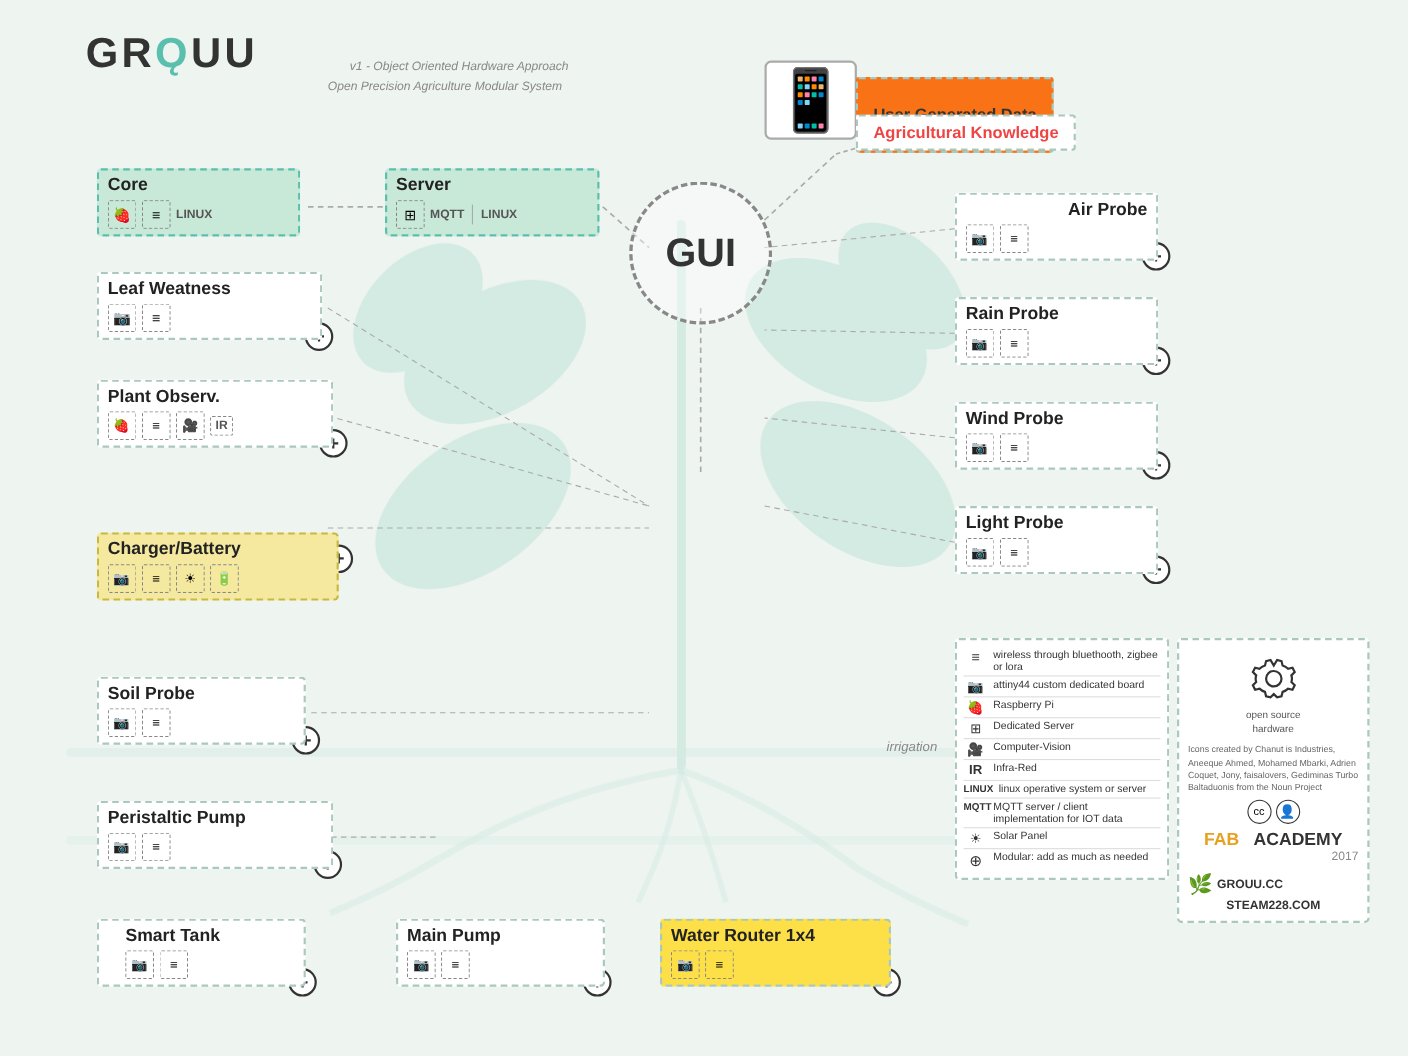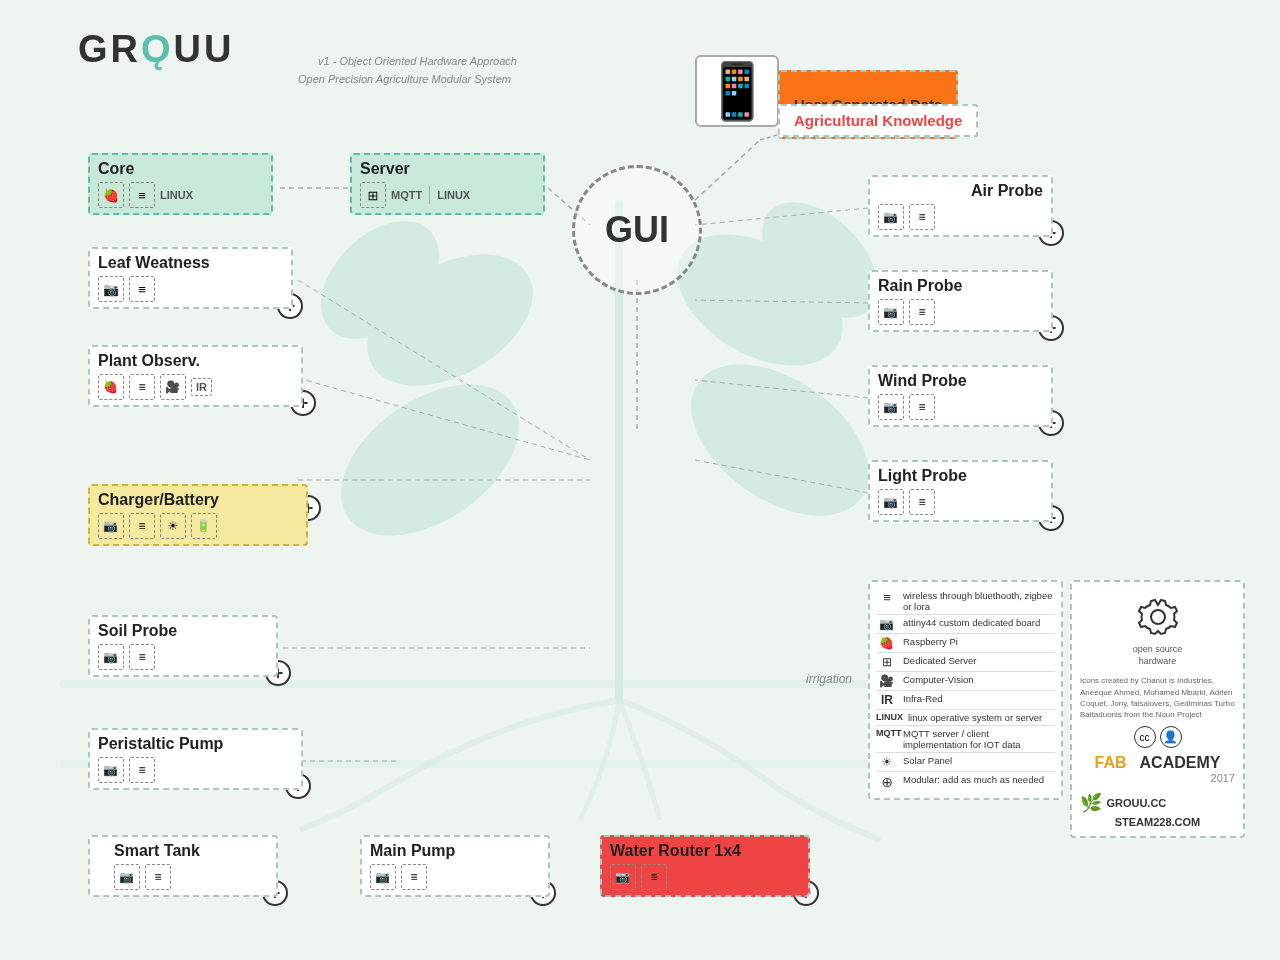--- a/index.html
+++ b/index.html
@@ -210,21 +210,21 @@
 
     <div style="position:absolute;top:835px;left:360px;border:2px dashed #aac8be;background:#fff;padding:5px 8px;border-radius:4px;z-index:3;min-width:190px;">
       <div style="font-size:16px;font-weight:700;color:#222;">Main Pump</div>
       <div style="display:flex;align-items:center;gap:5px;margin-top:4px;">
         <div style="border:1.5px dashed #888;width:26px;height:26px;display:flex;align-items:center;justify-content:center;font-size:12px;border-radius:2px;">📷</div>
         <div style="border:1.5px dashed #888;width:26px;height:26px;display:flex;align-items:center;justify-content:center;font-size:12px;border-radius:2px;">≡</div>
       </div>
     </div>
     <div style="position:absolute;top:880px;left:530px;" class="plus-circle">+</div>
 
-    <div style="position:absolute;top:835px;left:600px;border:2px dashed #aac8be;background:#ef4444;padding:5px 8px;border-radius:4px;z-index:3;min-width:210px;">
+    <div style="position:absolute;top:835px;left:600px;border:2px dashed #aac8be;background:#fde047;padding:5px 8px;border-radius:4px;z-index:3;min-width:210px;">
       <div style="font-size:16px;font-weight:700;color:#222;">Water Router 1x4</div>
       <div style="display:flex;align-items:center;gap:5px;margin-top:4px;">
         <div style="border:1.5px dashed #888;width:26px;height:26px;display:flex;align-items:center;justify-content:center;font-size:12px;border-radius:2px;">📷</div>
         <div style="border:1.5px dashed #888;width:26px;height:26px;display:flex;align-items:center;justify-content:center;font-size:12px;border-radius:2px;">≡</div>
       </div>
     </div>
     <div style="position:absolute;top:880px;left:793px;" class="plus-circle">+</div>
 
     <div style="position:absolute;top:175px;left:868px;border:2px dashed #aac8be;background:#fff;padding:5px 8px;border-radius:4px;z-index:3;min-width:185px;text-align:right;">
       <div style="font-size:16px;font-weight:700;color:#222;">Air Probe</div>

